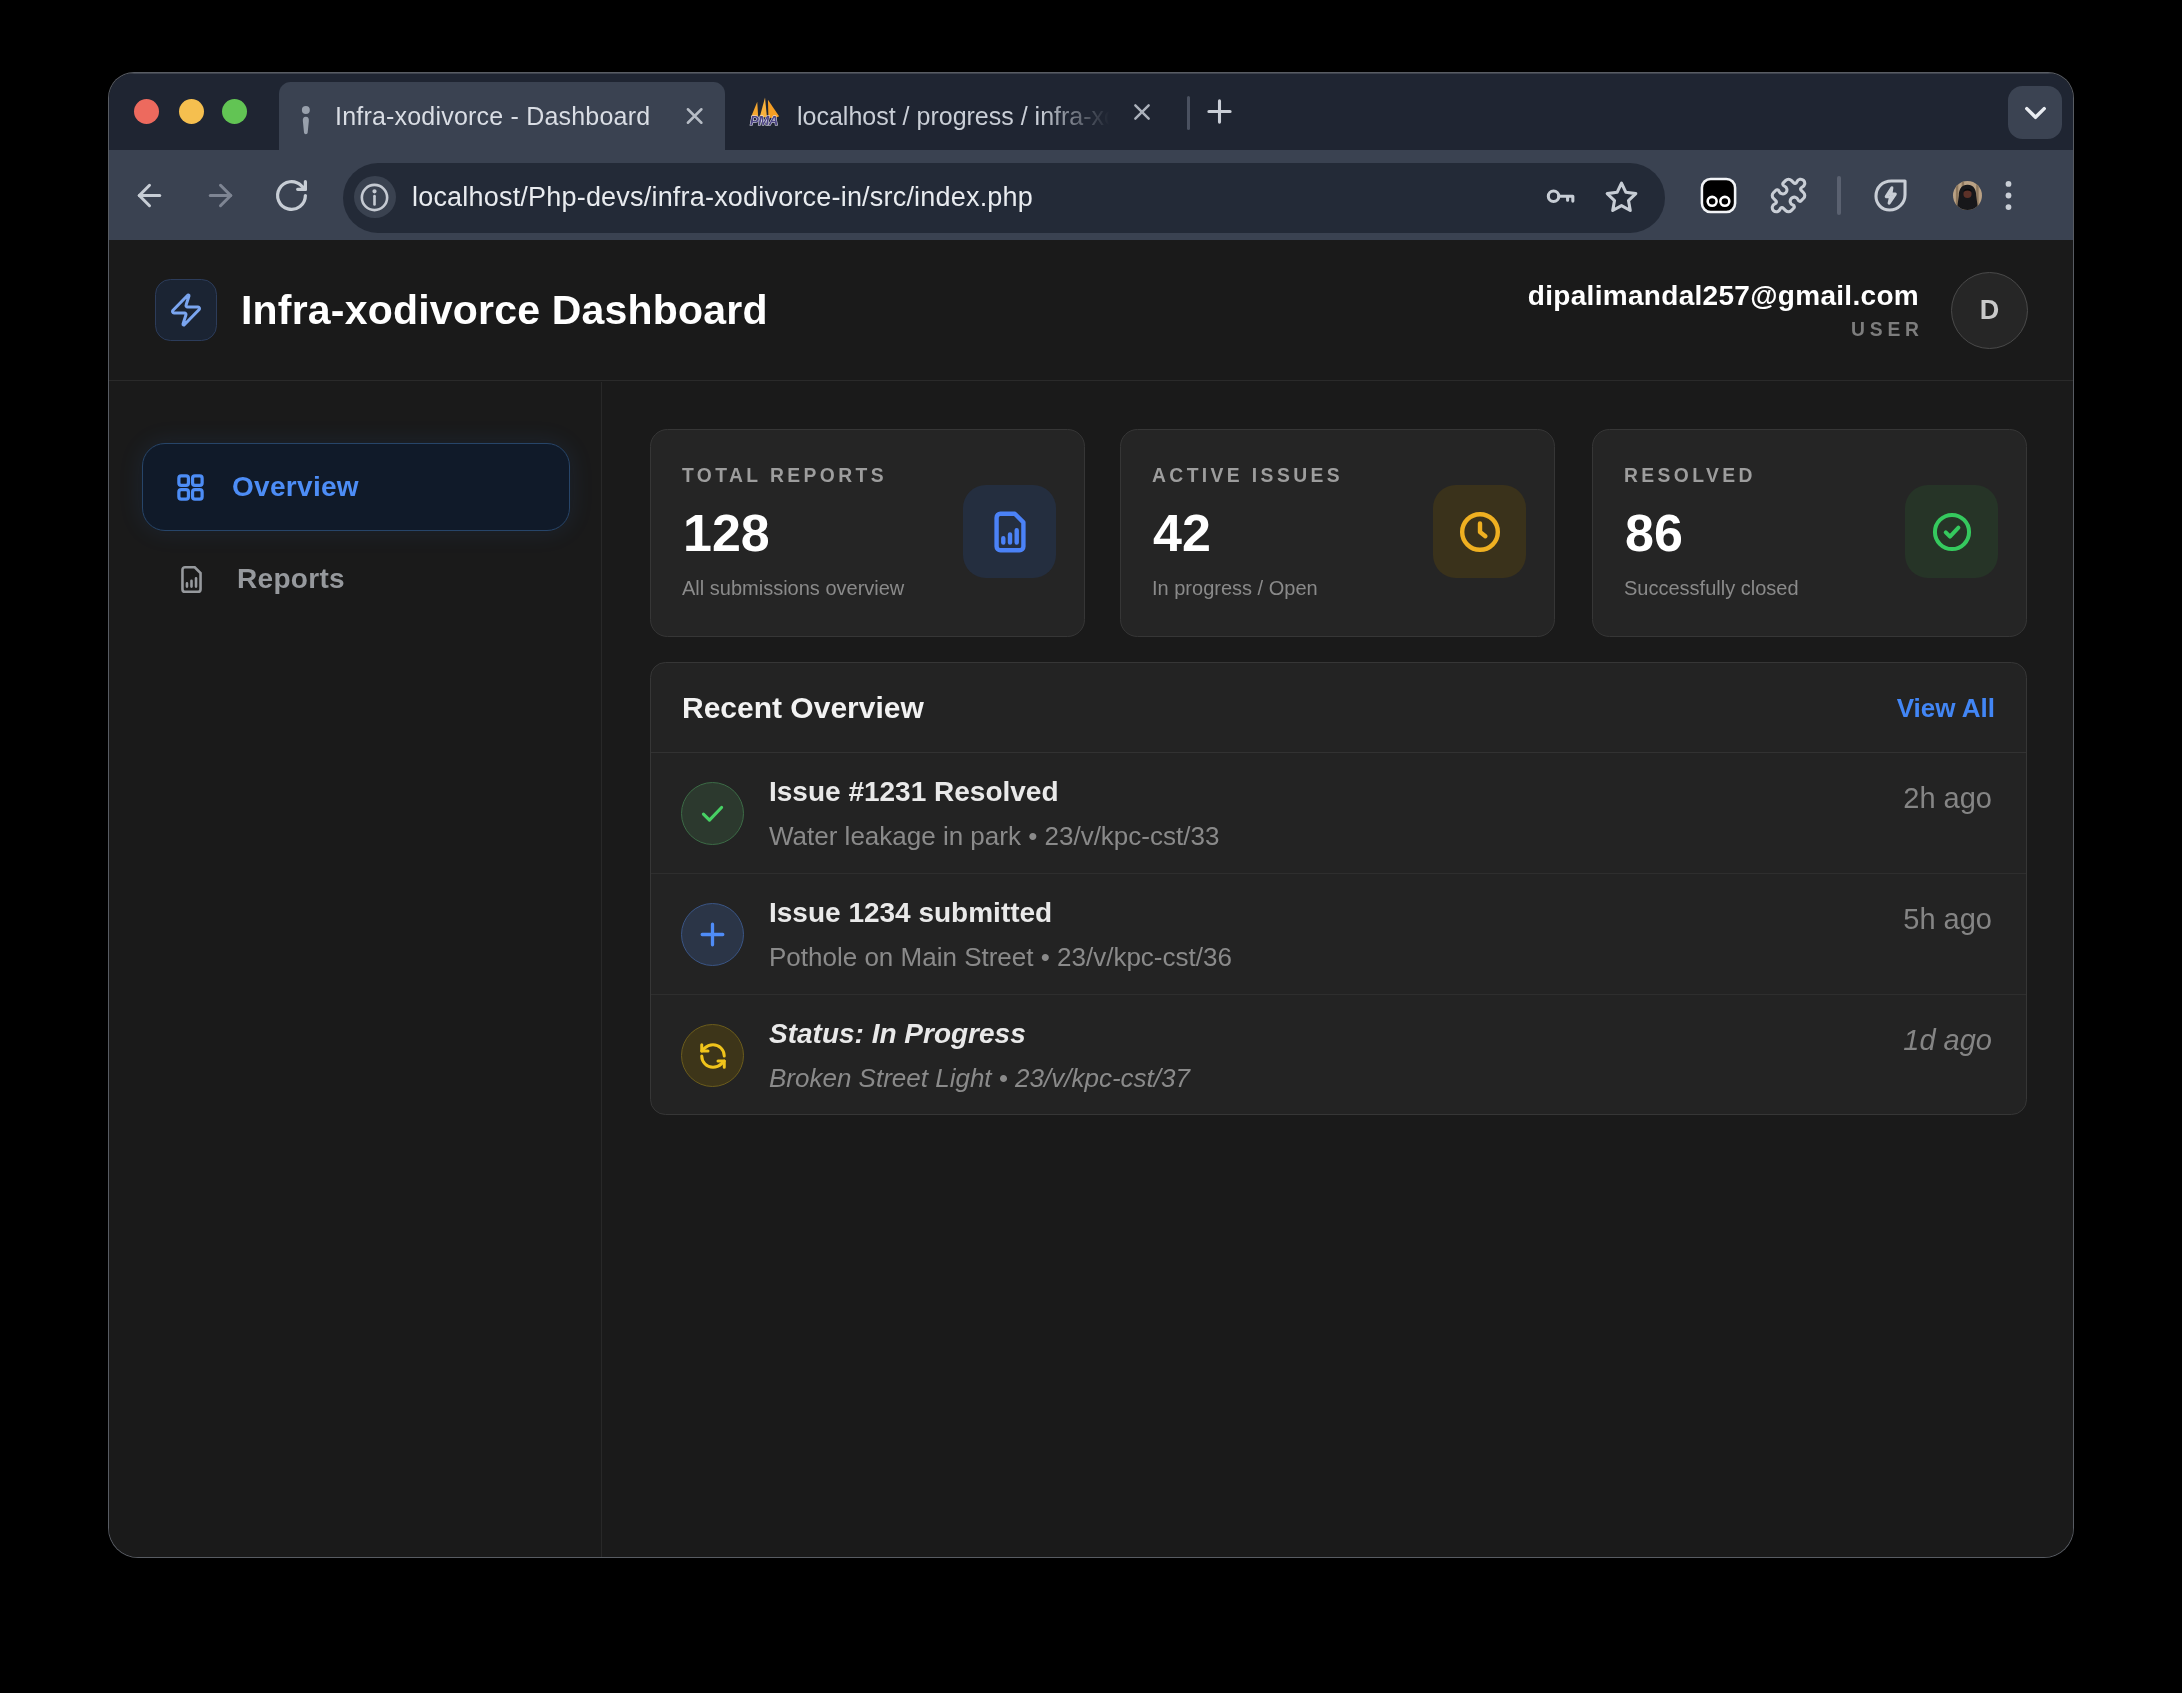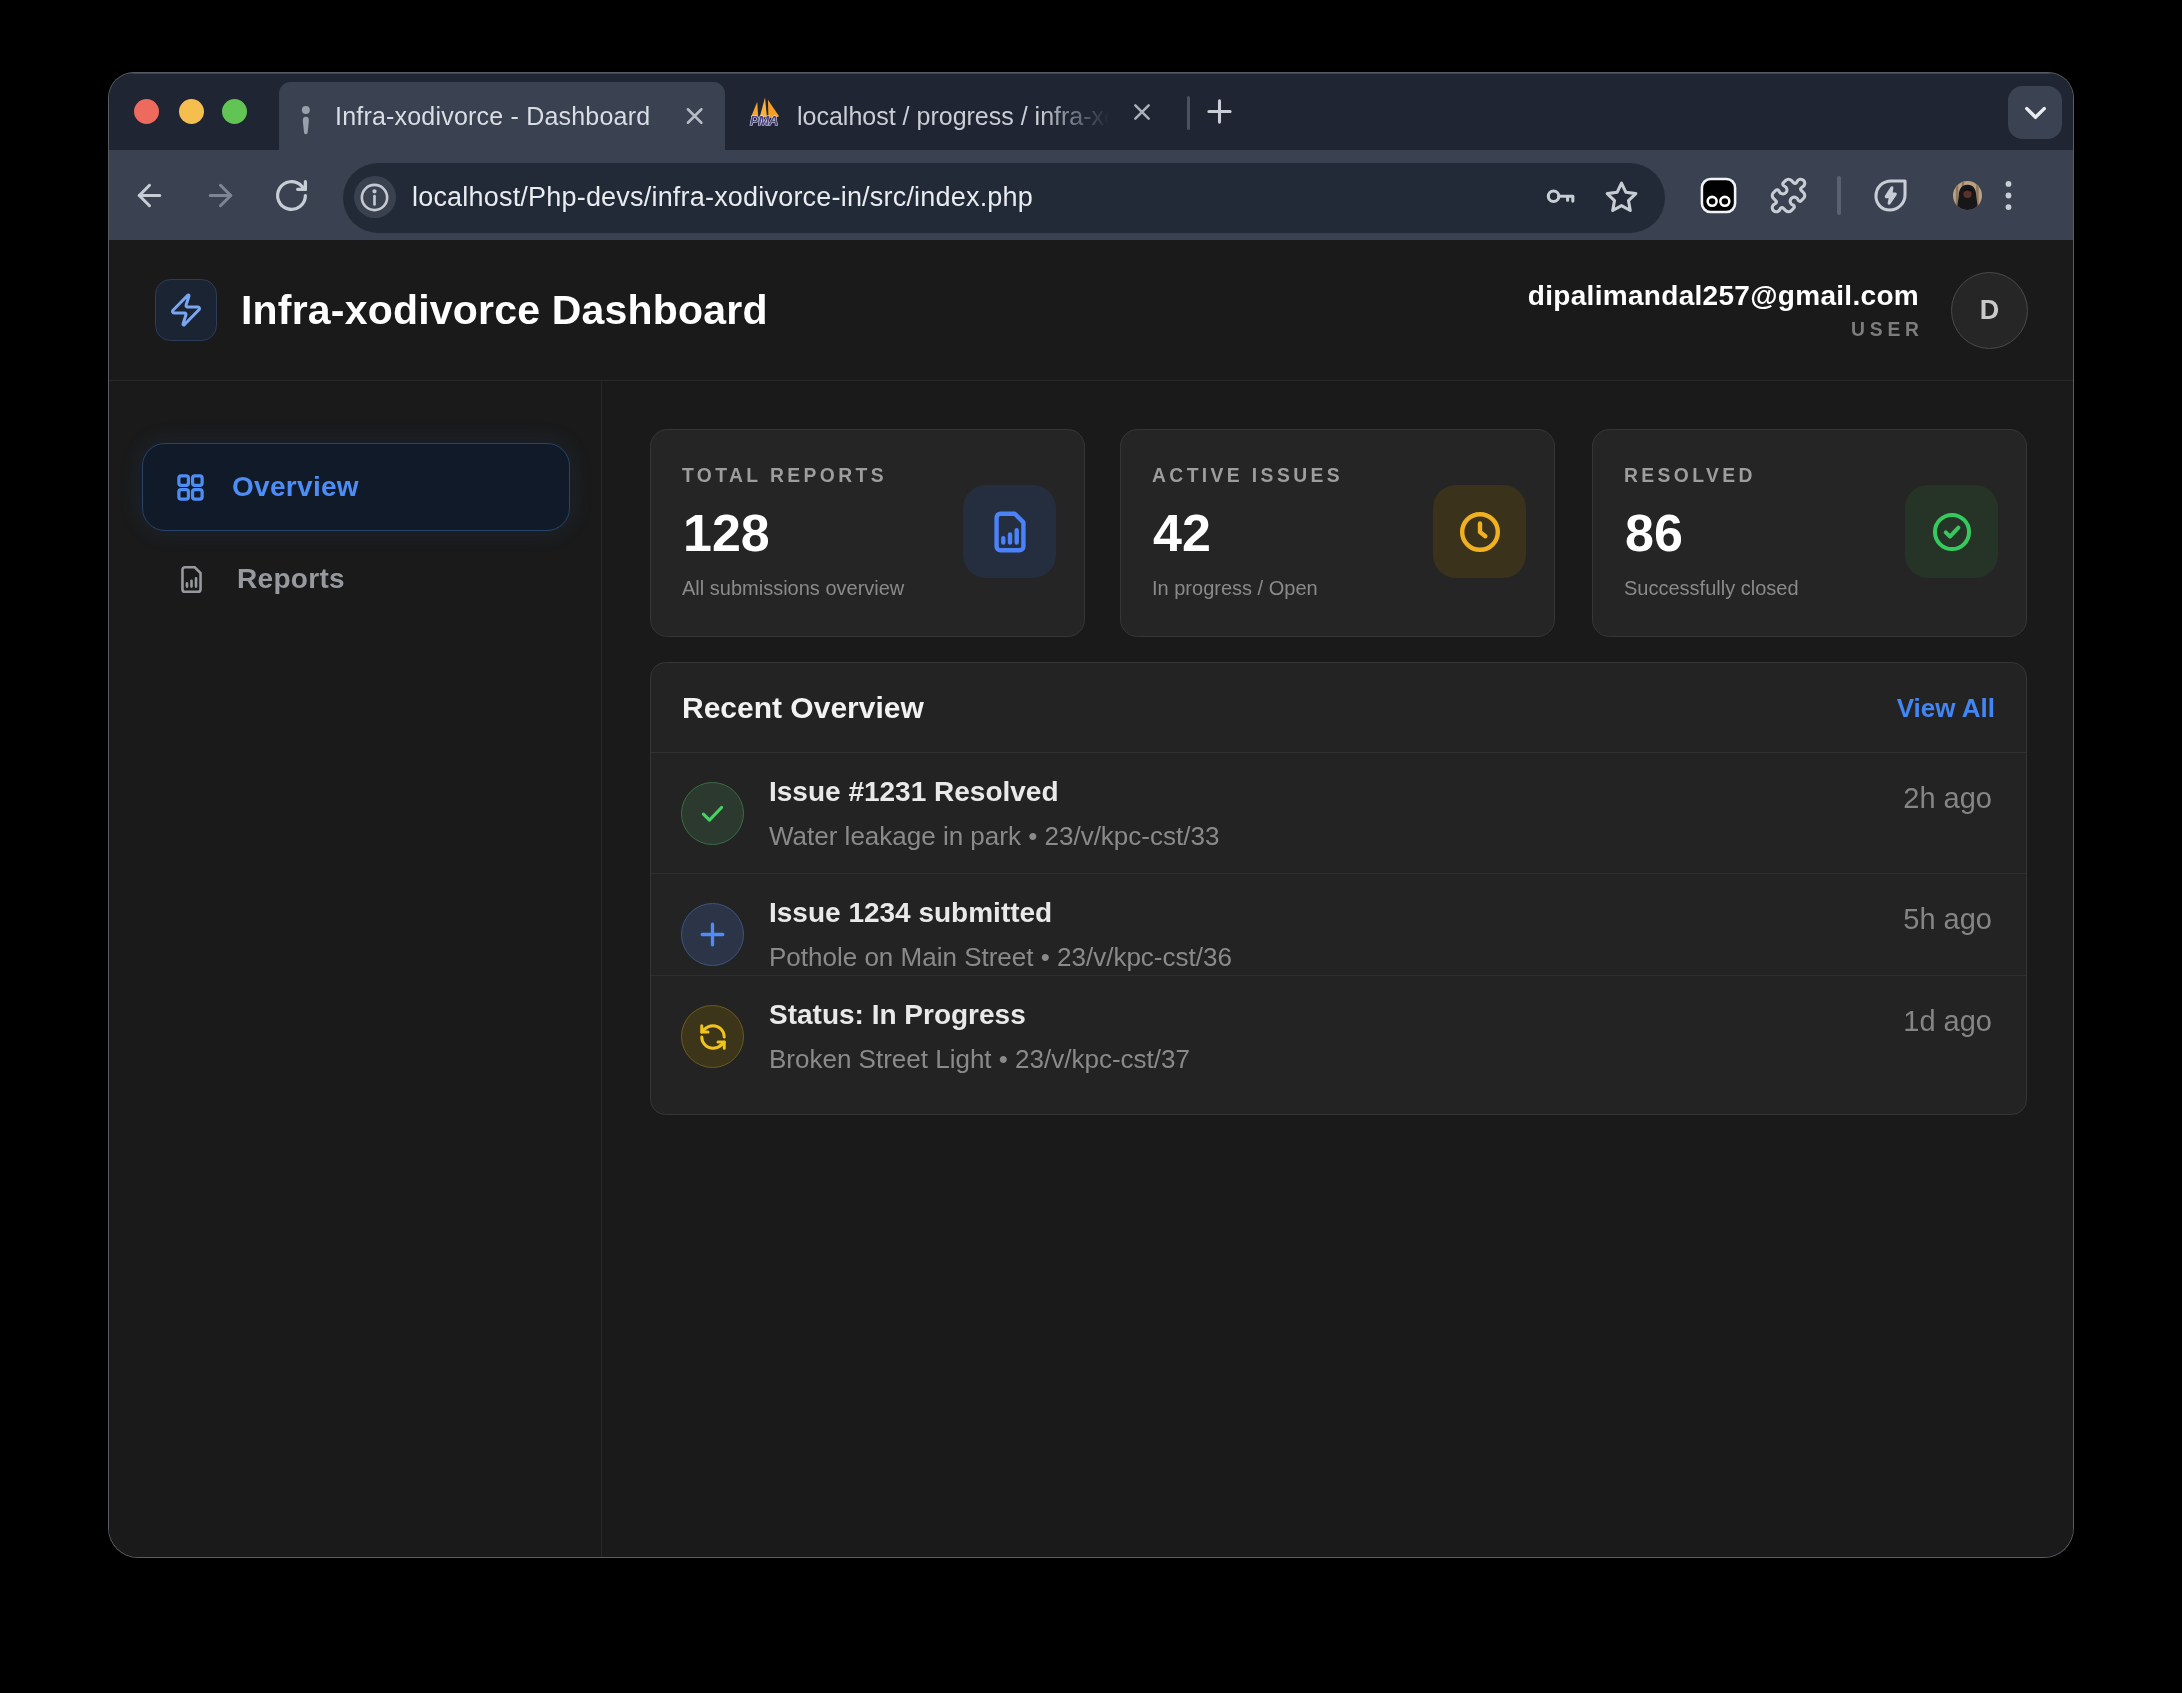--- a/index.html
+++ b/index.html
@@ -80,21 +80,21 @@
   
   .panel { position:absolute; left:48px; top:280px; width:1377px; height:453px; border-radius:15.4px;
     background:#232323; border:1px solid #363636; }
   .panel .hd { position:absolute; left:0; top:0; width:100%; height:90px; border-bottom:1px solid #323232; }
   .panel .hd .t { position:absolute; left:31px; top:0; height:90px; display:flex; align-items:center;
     color:#f2f2f2; font-size:30px; font-weight:bold; }
   .panel .hd .va { position:absolute; right:31px; top:0; height:90px; display:flex; align-items:center;
     color:#4286f5; font-size:26px; font-weight:bold; }
   .row { position:absolute; left:0; width:100%; height:121px; }
   .row + .row { border-top:1px solid #2e2e2e; }
-  .r1 { top:90px; } .r2 { top:210px; } .r3 { top:312px; }
+  .r1 { top:90px; } .r2 { top:210px; } .r3 { top:331px;font-style:italic; }
   .row .circ { position:absolute; left:30px; top:29px; width:63px; height:63px; border-radius:50%;
     display:flex; align-items:center; justify-content:center; }
   .circ.g { background:#2c392e; border:1.9px solid #3c6b46; }
   .circ.b { background:#2b3547; border:1.9px solid #3a5585; }
   .circ.a { background:#3d3519; border:1.9px solid #6b5c1c; }
   .row .tt { position:absolute; left:118px; top:23px; color:#e9e9e9; font-size:28px; font-weight:bold; }
   .row .st { position:absolute; left:118px; top:68px; color:#8a8a8a; font-size:26px; }
   .row .tm { position:absolute; right:34px; top:29px; color:#858585; font-size:29px;text-align:center; }
 </style>
 </head>

